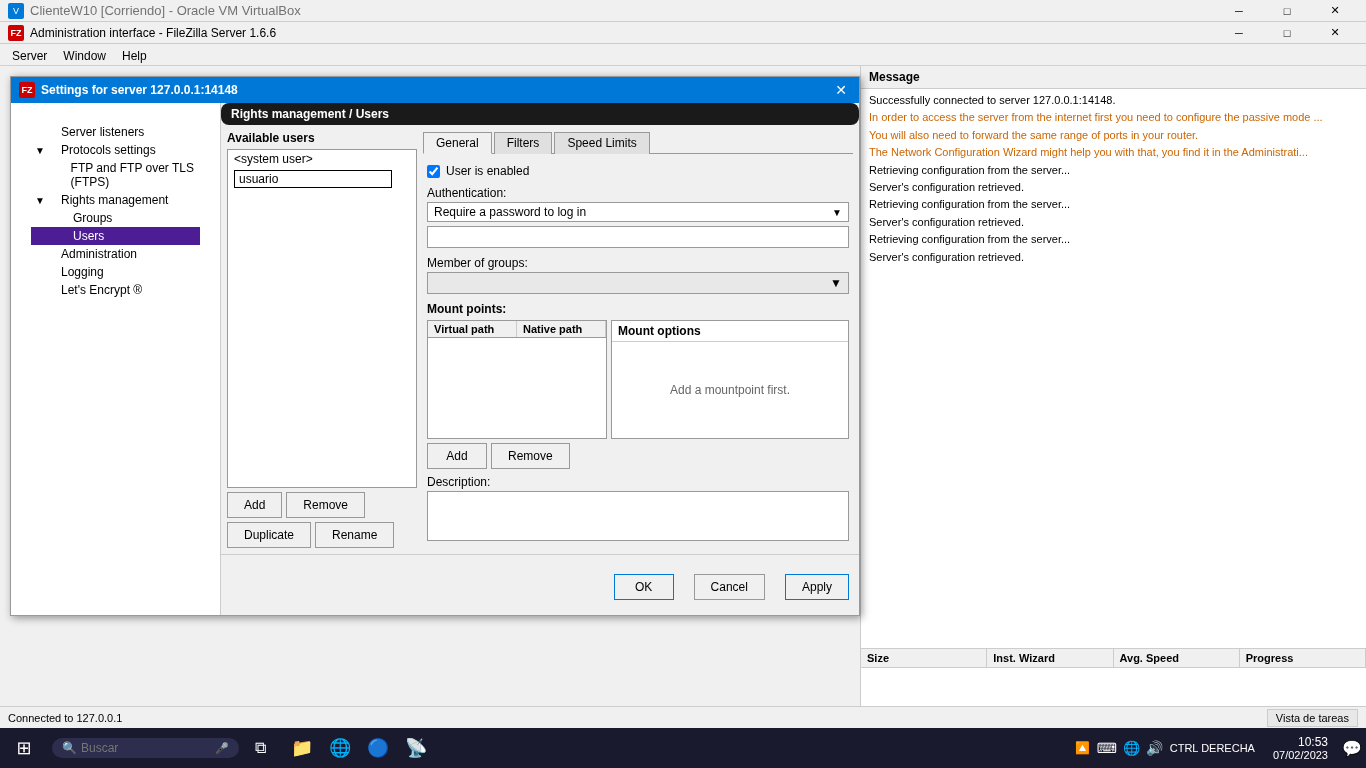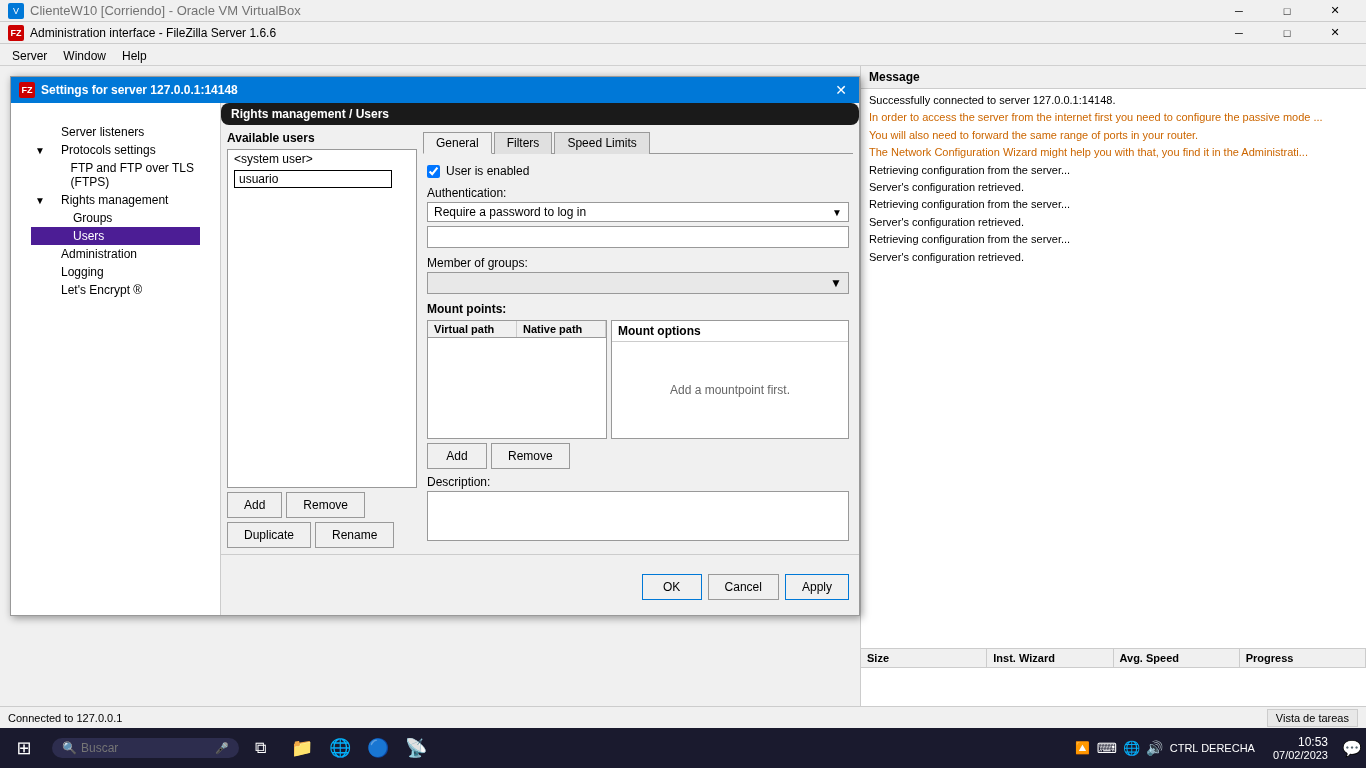--- a/index.html
+++ b/index.html
@@ -413,21 +413,21 @@
       resize: none;
       font-size: 12px;
       padding: 2px 4px;
     }
 
     
     .dialog-footer {
       display: flex;
       justify-content: flex-end;
       padding: 19px 10px;
-      gap: 6px;
+      gap: 20px;
       border-top: 1px solid #ccc;
       background: #f0f0f0;
     }
 
     
     .btn {
       padding: 4px 16px;
       border: 1px solid #999;
       background: #f0f0f0;
       cursor: pointer;

